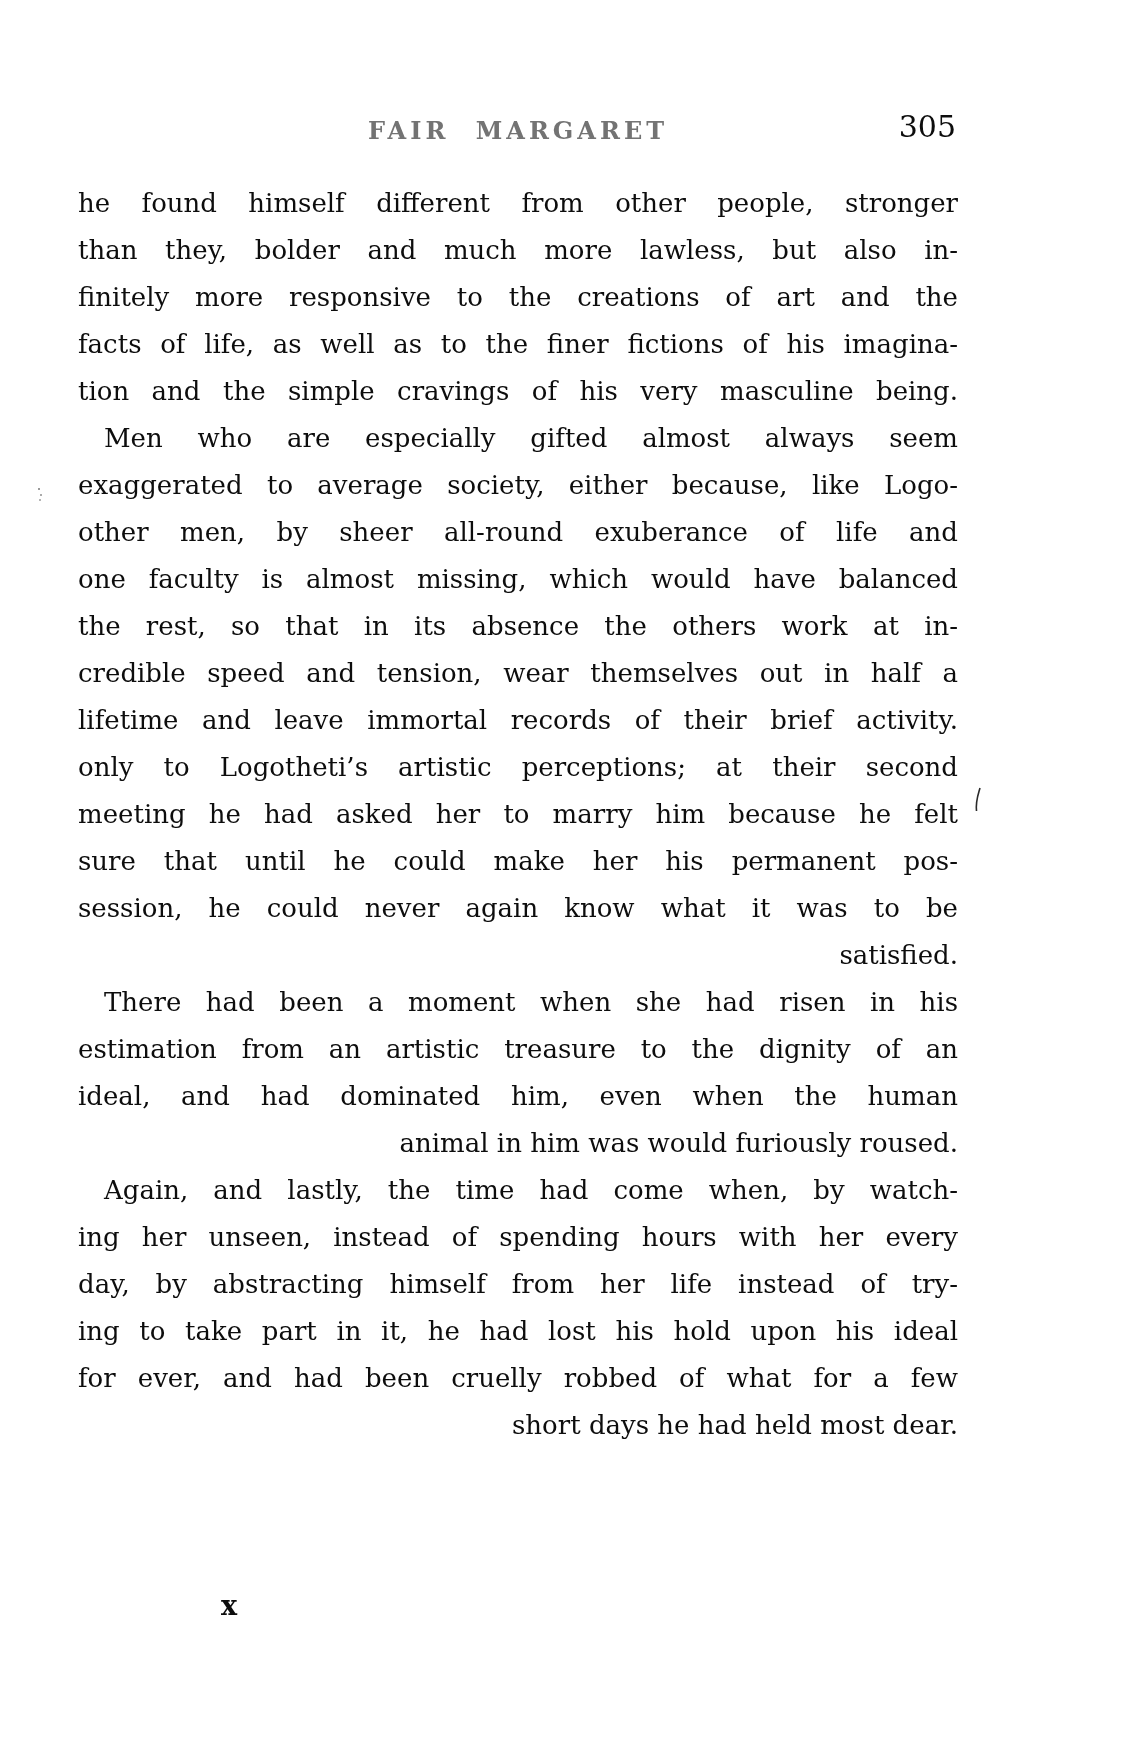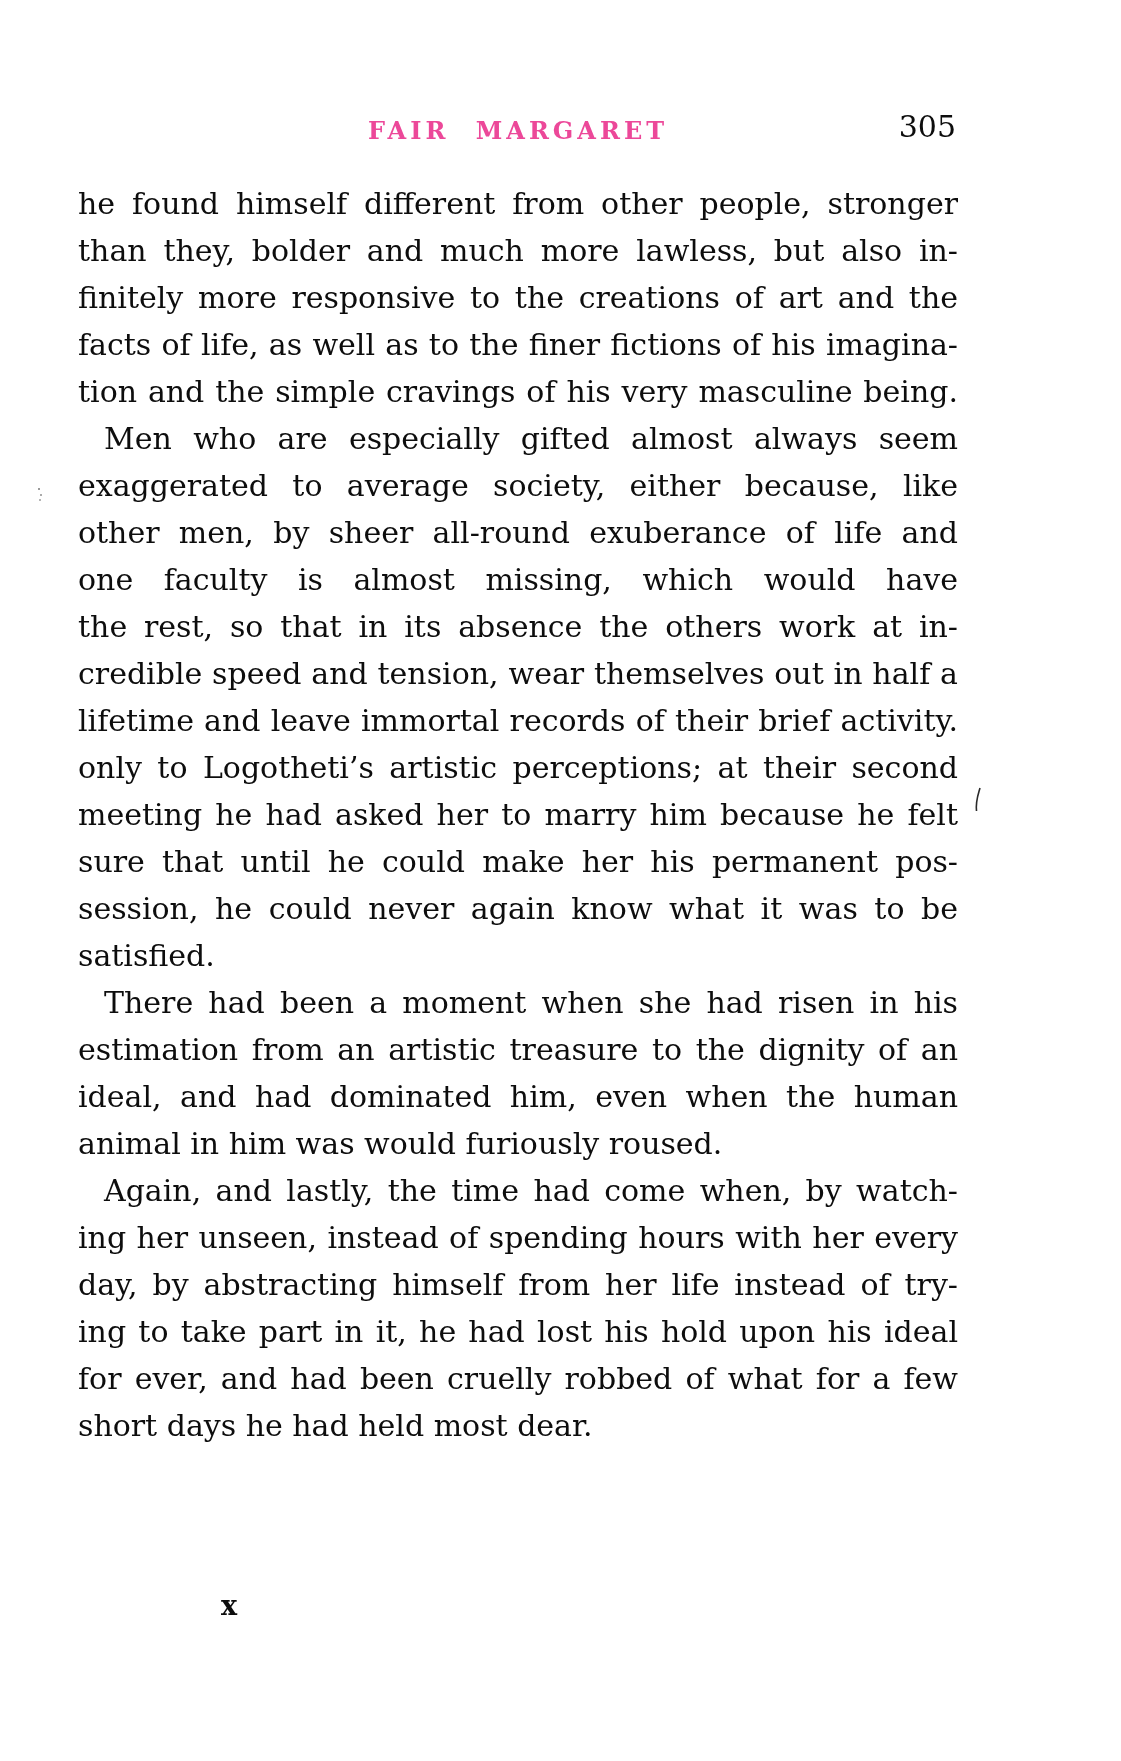--- a/index.html
+++ b/index.html
@@ -26,41 +26,42 @@
   .running-title {
     position: absolute;
     left: 0;
     right: 0;
     top: 3px;
     text-align: center;
     font-size: 24px;
     letter-spacing: 4px;
     word-spacing: 14px;
     font-weight: 600;
-    color: #ec4899;
+    color: #737373;
   }
   .page-number {
     position: absolute;
     right: 2px;
     top: -4px;
     font-size: 30px;
     color: #0d0d0d;
     margin-left: 32px;
   }
   .text-block {
     position: absolute;
     left: 78px;
     top: 180px;
     width: 880px;
-    font-size: 30px;
+    font-size: 26px;
     line-height: 47px;
   }
   .line {
     height: 47px;
     overflow: hidden;
+    text-align: right;
   }
   .line.j {
     text-align: justify;
     text-align-last: justify;
   }
   .line.indent {
     text-indent: 26px;
   }
   .signature {
     position: absolute;

